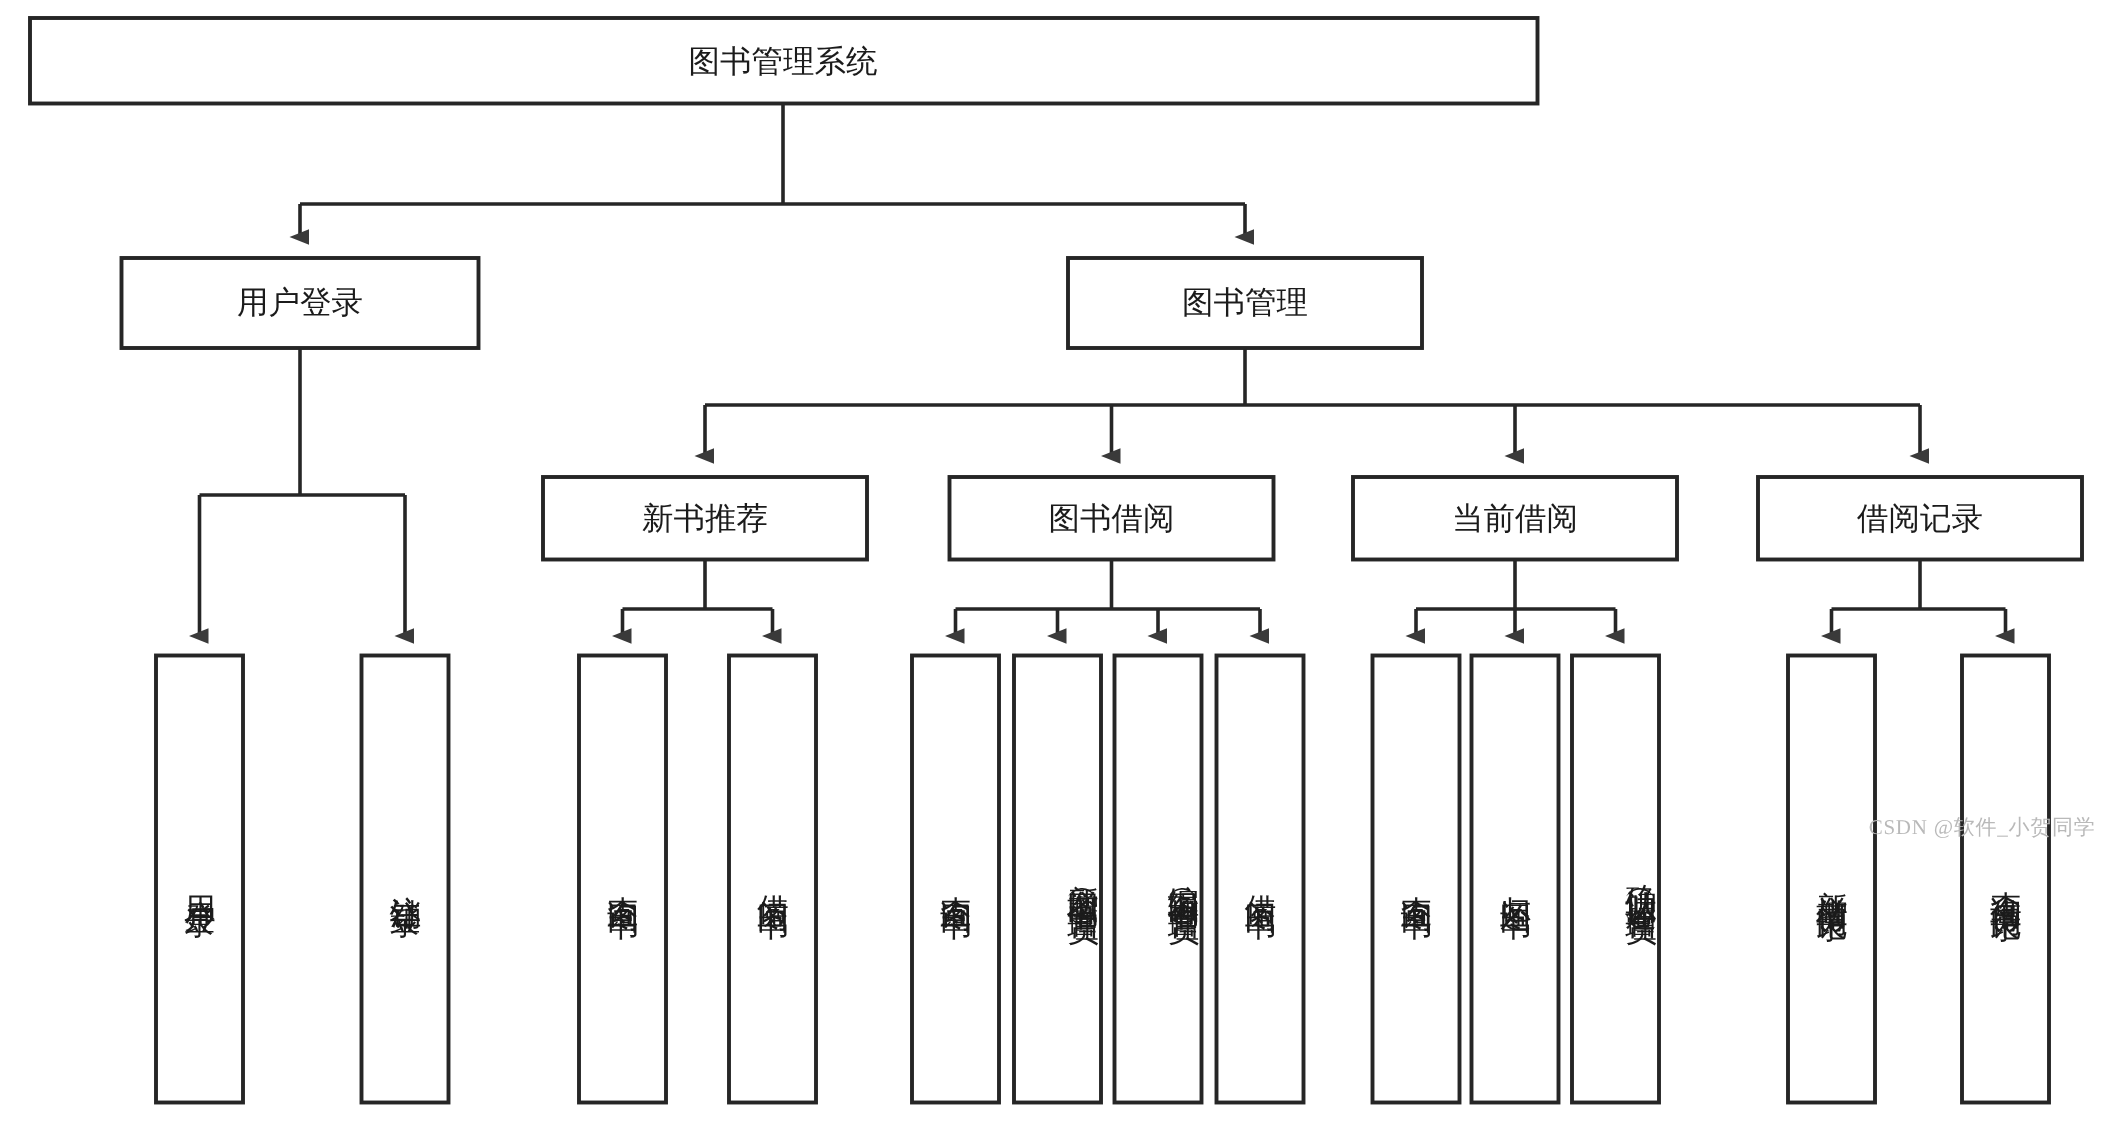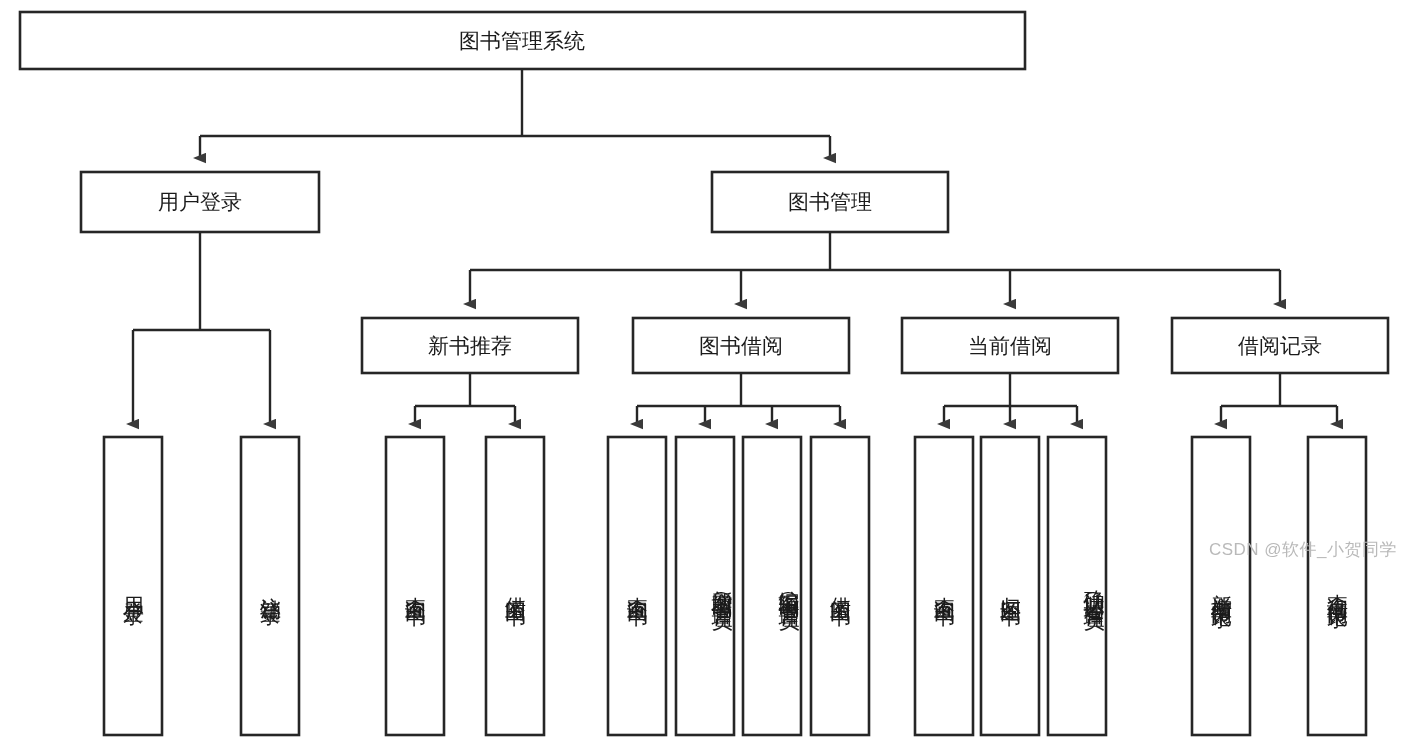--- a/index.html
+++ b/index.html
@@ -61,22 +61,22 @@
     line-height: 1.18;
     letter-spacing: 3px;
     color: #1b1b1b;
     white-space: nowrap;
     pointer-events: none;
   }
   #watermark {
     position: absolute;
     right: 8px;
     bottom: 6px;
-    font-family: Liberation Sans, sans-serif;
-    font-size: 17px;
+    font-family: Liberation Serif, serif;
+    font-size: 14px;
     color: #b9b9b9;
     letter-spacing: 0.5px;
     white-space: nowrap;
   }
 </style>
 </head>
 <body>
 
 <div id="diagram-root">
 

